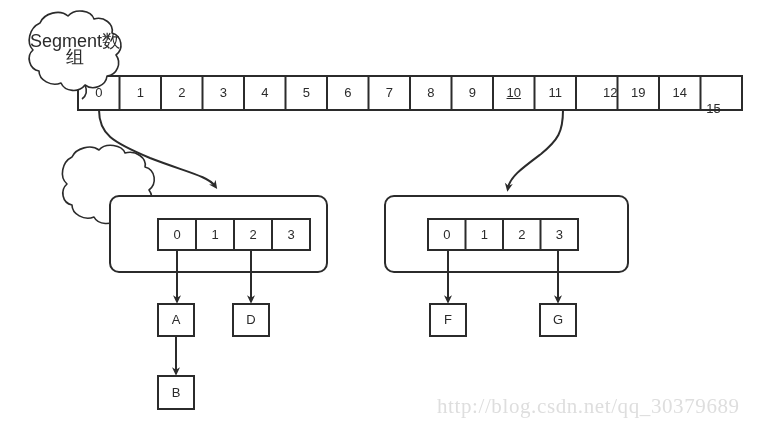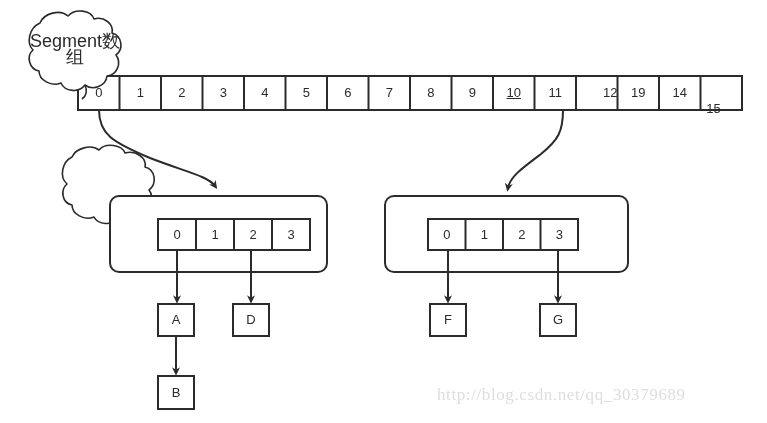--- a/index.html
+++ b/index.html
@@ -41,23 +41,23 @@
     line-height: 16px;
     color: #2b2b2b;
   }
   .node-lbl {
     font-size: 13px;
     color: #2b2b2b;
   }
   .watermark {
     position: absolute;
     left: 437px;
-    top: 385px;
+    top: 394px;
     font-family: "Liberation Serif", "DejaVu Serif", serif;
-    font-size: 17px;
+    font-size: 21px;
     letter-spacing: 0.6px;
     color: #dedede;
     white-space: pre;
   }
 </style>
 </head>
 <body>
 
 <div id="stage">
 

